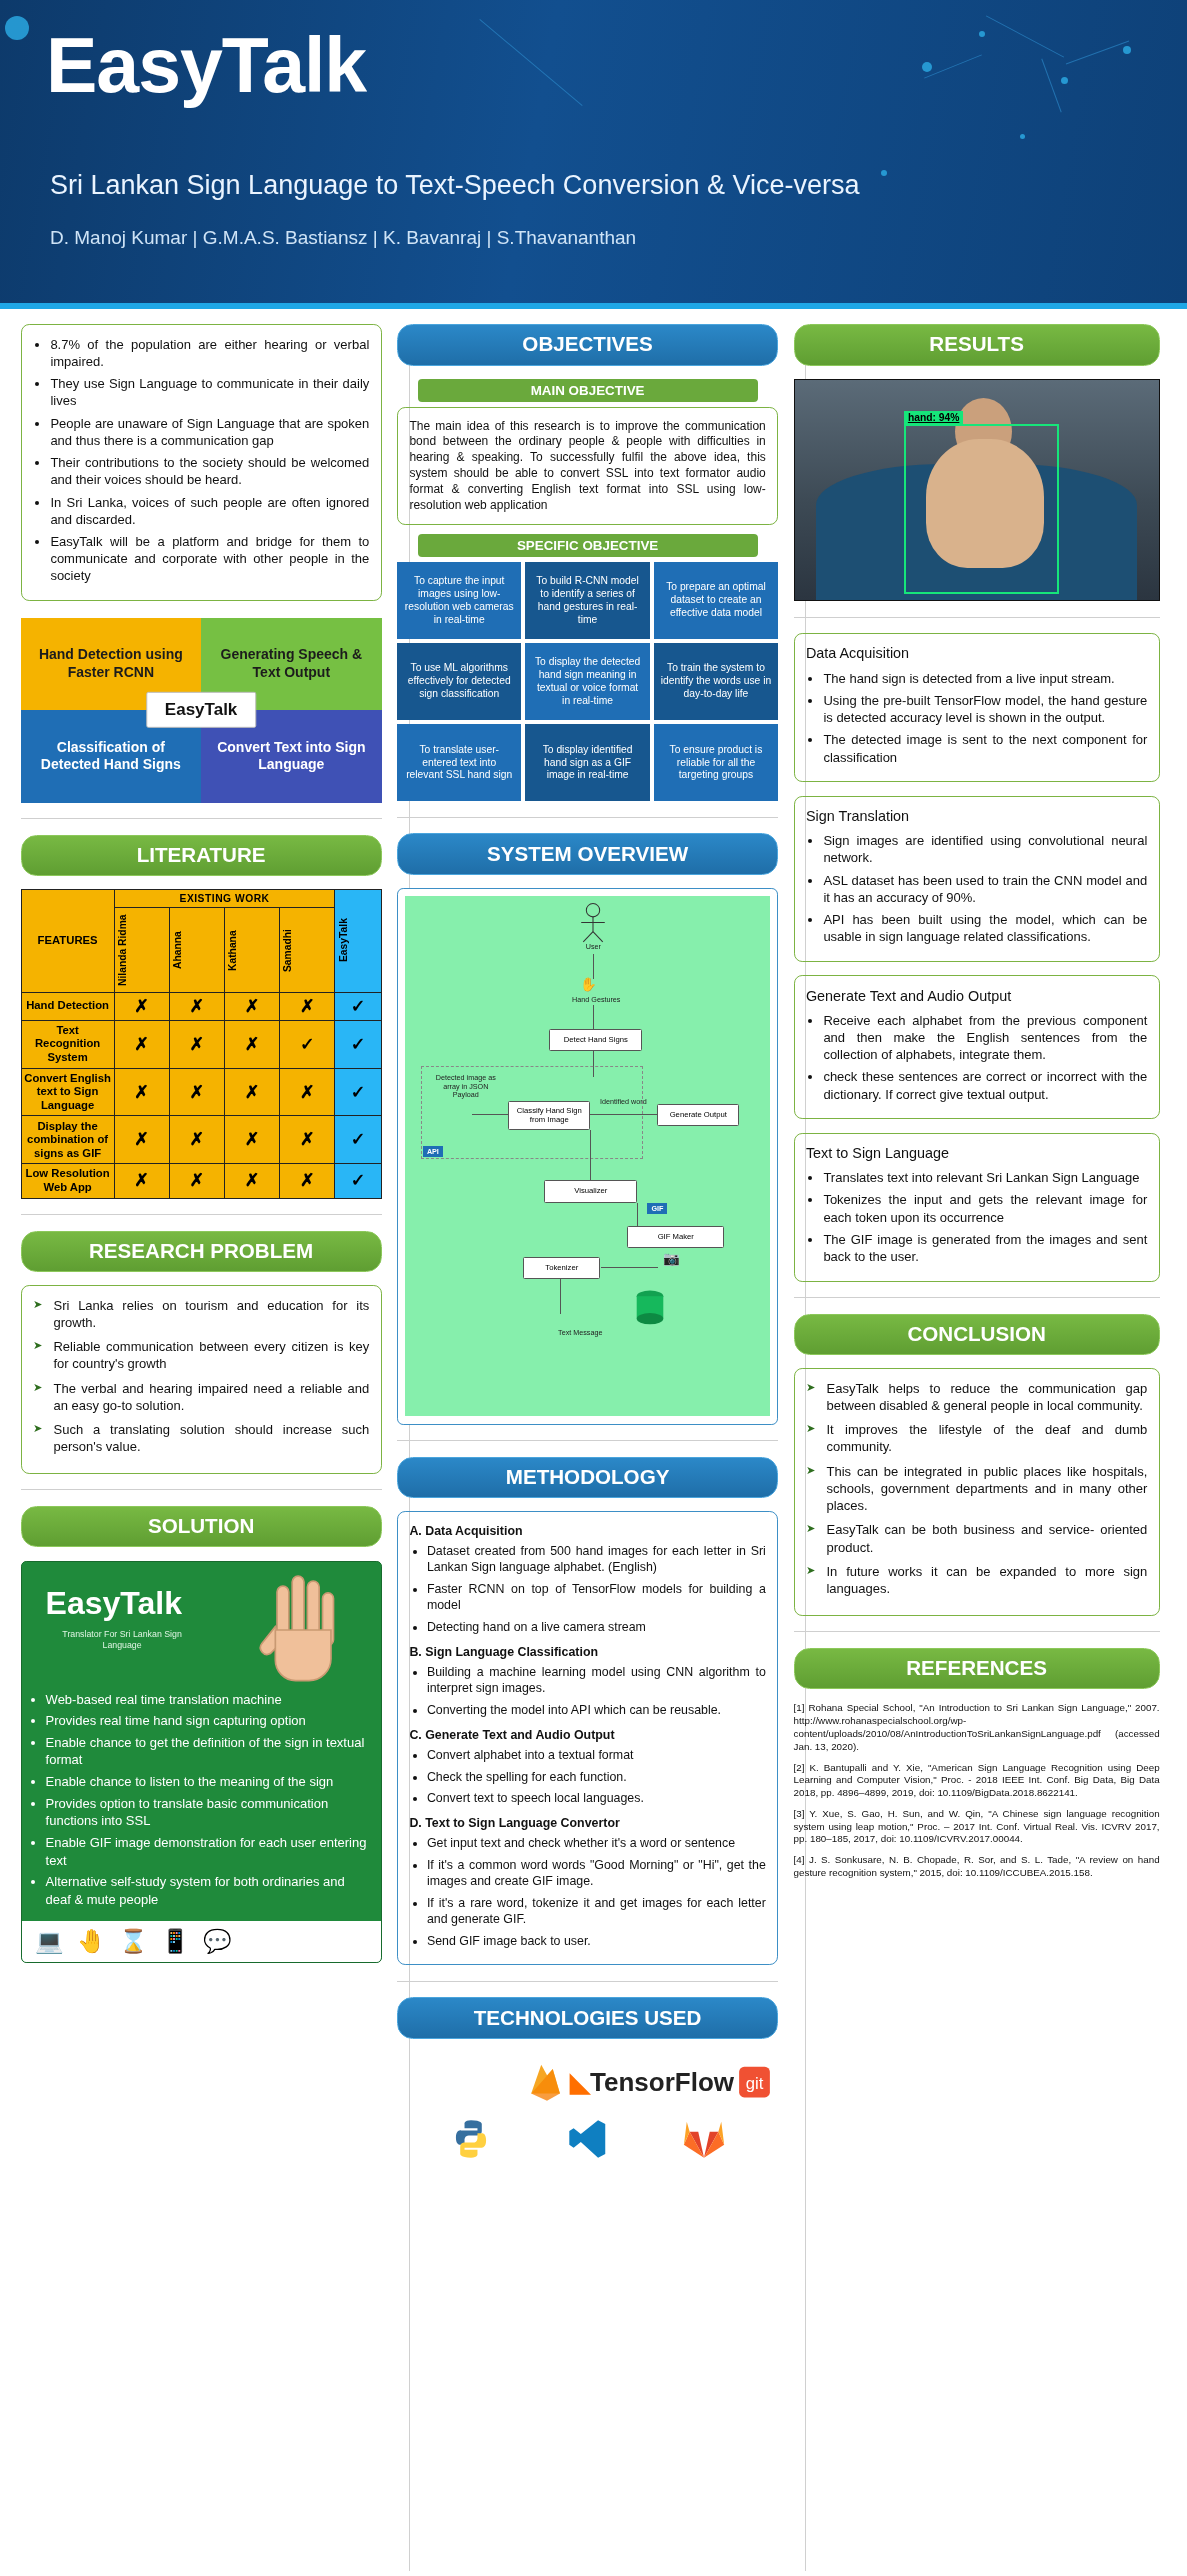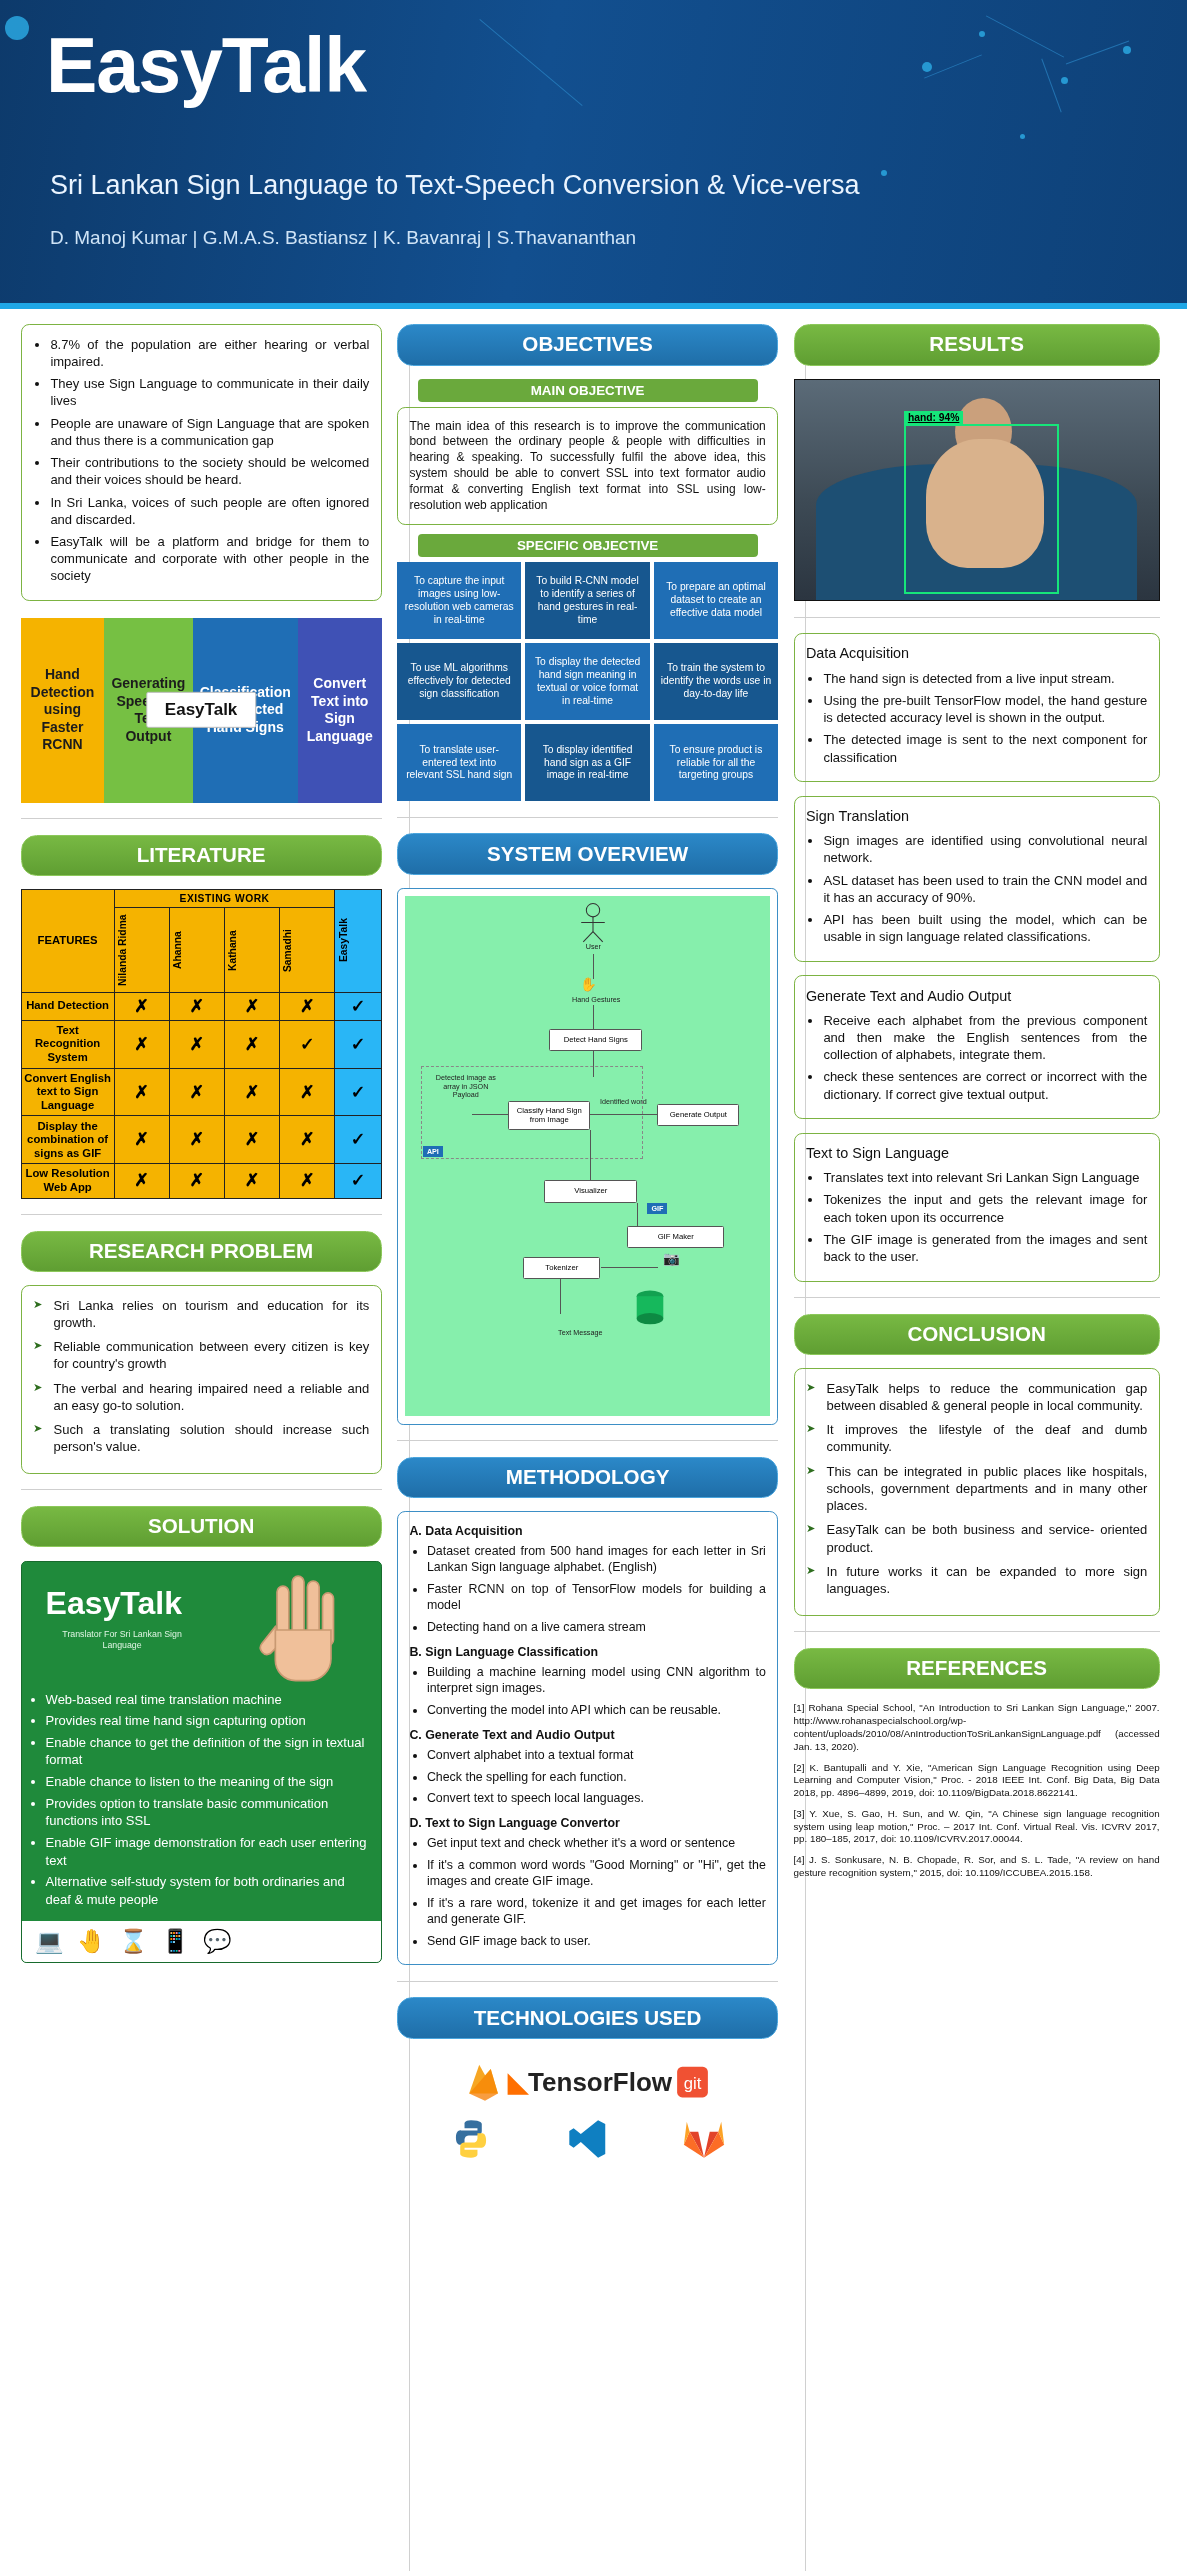--- a/index.html
+++ b/index.html
@@ -68,21 +68,21 @@
   }
   .box.blue { border-color:#3d8fc6; }
   ul.tight { margin:0; padding-left:17.5px; }
   ul.tight li { margin-bottom:5.2px; text-align:justify; }
   .arrow-list { list-style:none; margin:0; padding:0; }
   .arrow-list li { position:relative; padding-left:20.6px; margin-bottom:7.2px; text-align:justify; }
   .arrow-list li:before { content:"\27A4"; position:absolute; left:0; color:#2f6e1f; font-size:11.3px; }
 
   
   .flow-grid {
-    position:relative; display:grid; grid-template-columns:1fr 1fr 1fr 1fr;
+    position:relative; display:grid; grid-template-columns:1fr 1fr;
     gap:0; border:0; height:185px; margin-top:3.1px;
   }
   .flow-cell { display:flex; align-items:center; justify-content:center; text-align:center;
     font-size:14px; font-weight:bold; color:#1c1c1c; padding:7.2px; line-height:1.25; }
   .fc-y { background:#f5b300; }
   .fc-g { background:#76c043; }
   .fc-b { background:#1f6eb5; color:#fff; }
   .fc-v { background:#3f51b5; color:#fff; }
   .flow-center {
     position:absolute; left:50%; top:50%; transform:translate(-50%,-50%);
@@ -136,21 +136,21 @@
   .d-node {
     position:absolute; background:#fff; border:0.8px solid #555; font-size:7.7px;
     display:flex; align-items:center; justify-content:center; text-align:center;
     padding:2.1px; line-height:1.15; border-radius:1.5px;
   }
   .d-label { position:absolute; font-size:7.2px; color:#222; text-align:center; line-height:1.15;}
   .d-line { position:absolute; background:#555; }
   .d-dashed { position:absolute; border:0.8px dashed #888; }
   .d-api { position:absolute; background:#1f6eb5; color:#fff; font-size:7.2px; padding:1px 4.1px; font-weight:bold;}
   
-  .tech-row { display:flex; align-items:center; justify-content:center; padding:7.2px 3.1px; }
+  .tech-row { display:flex; align-items:center; justify-content:flex-end; padding:7.2px 3.1px; }
   .tech-row2 { display:flex; align-items:center; justify-content:space-around; padding:3.1px 15.5px 7.2px 15.5px; }
   
   .refs { font-size:9.8px; line-height:1.3; color:#111; }
   .refs p { margin:0 0 8.2px 0; text-align:justify; }
   .divider { height:1px; background:#cfcfcf; margin:2.1px 0; }
   .vline { position:absolute; top:330px; width:1px; height:2241px; background:#d0d0d0; }
 </style>
 </head>
 <body>
 

